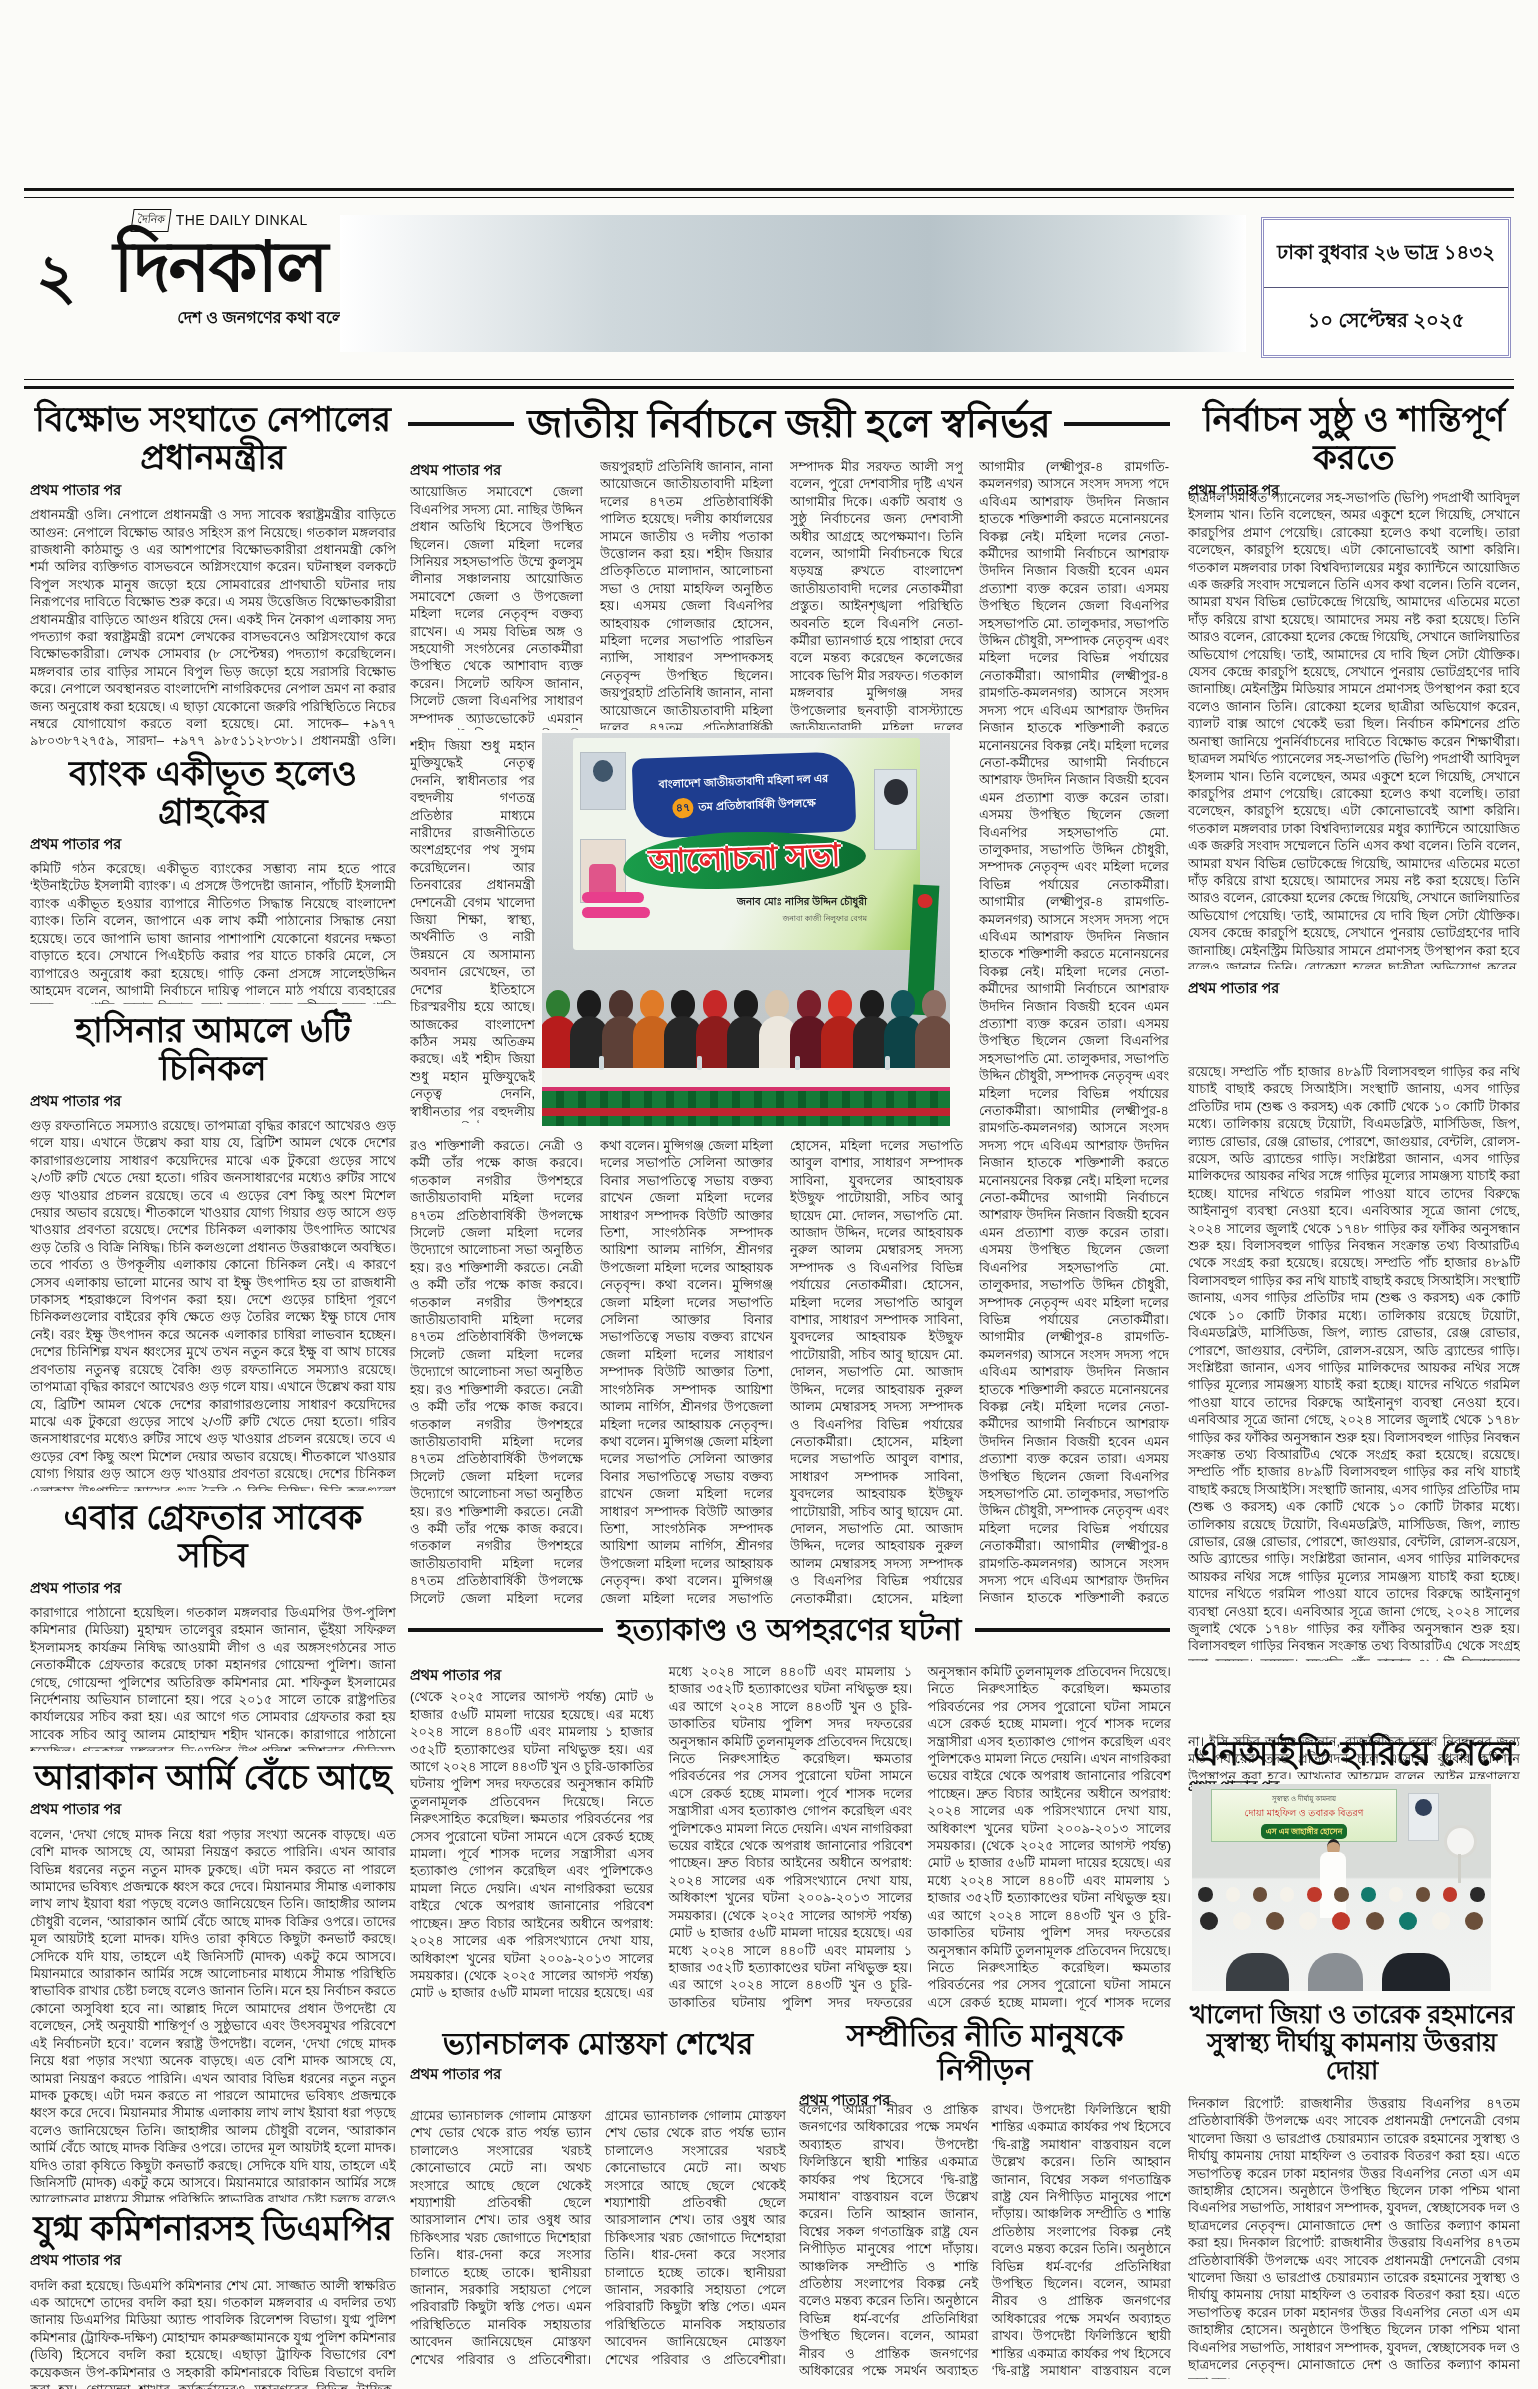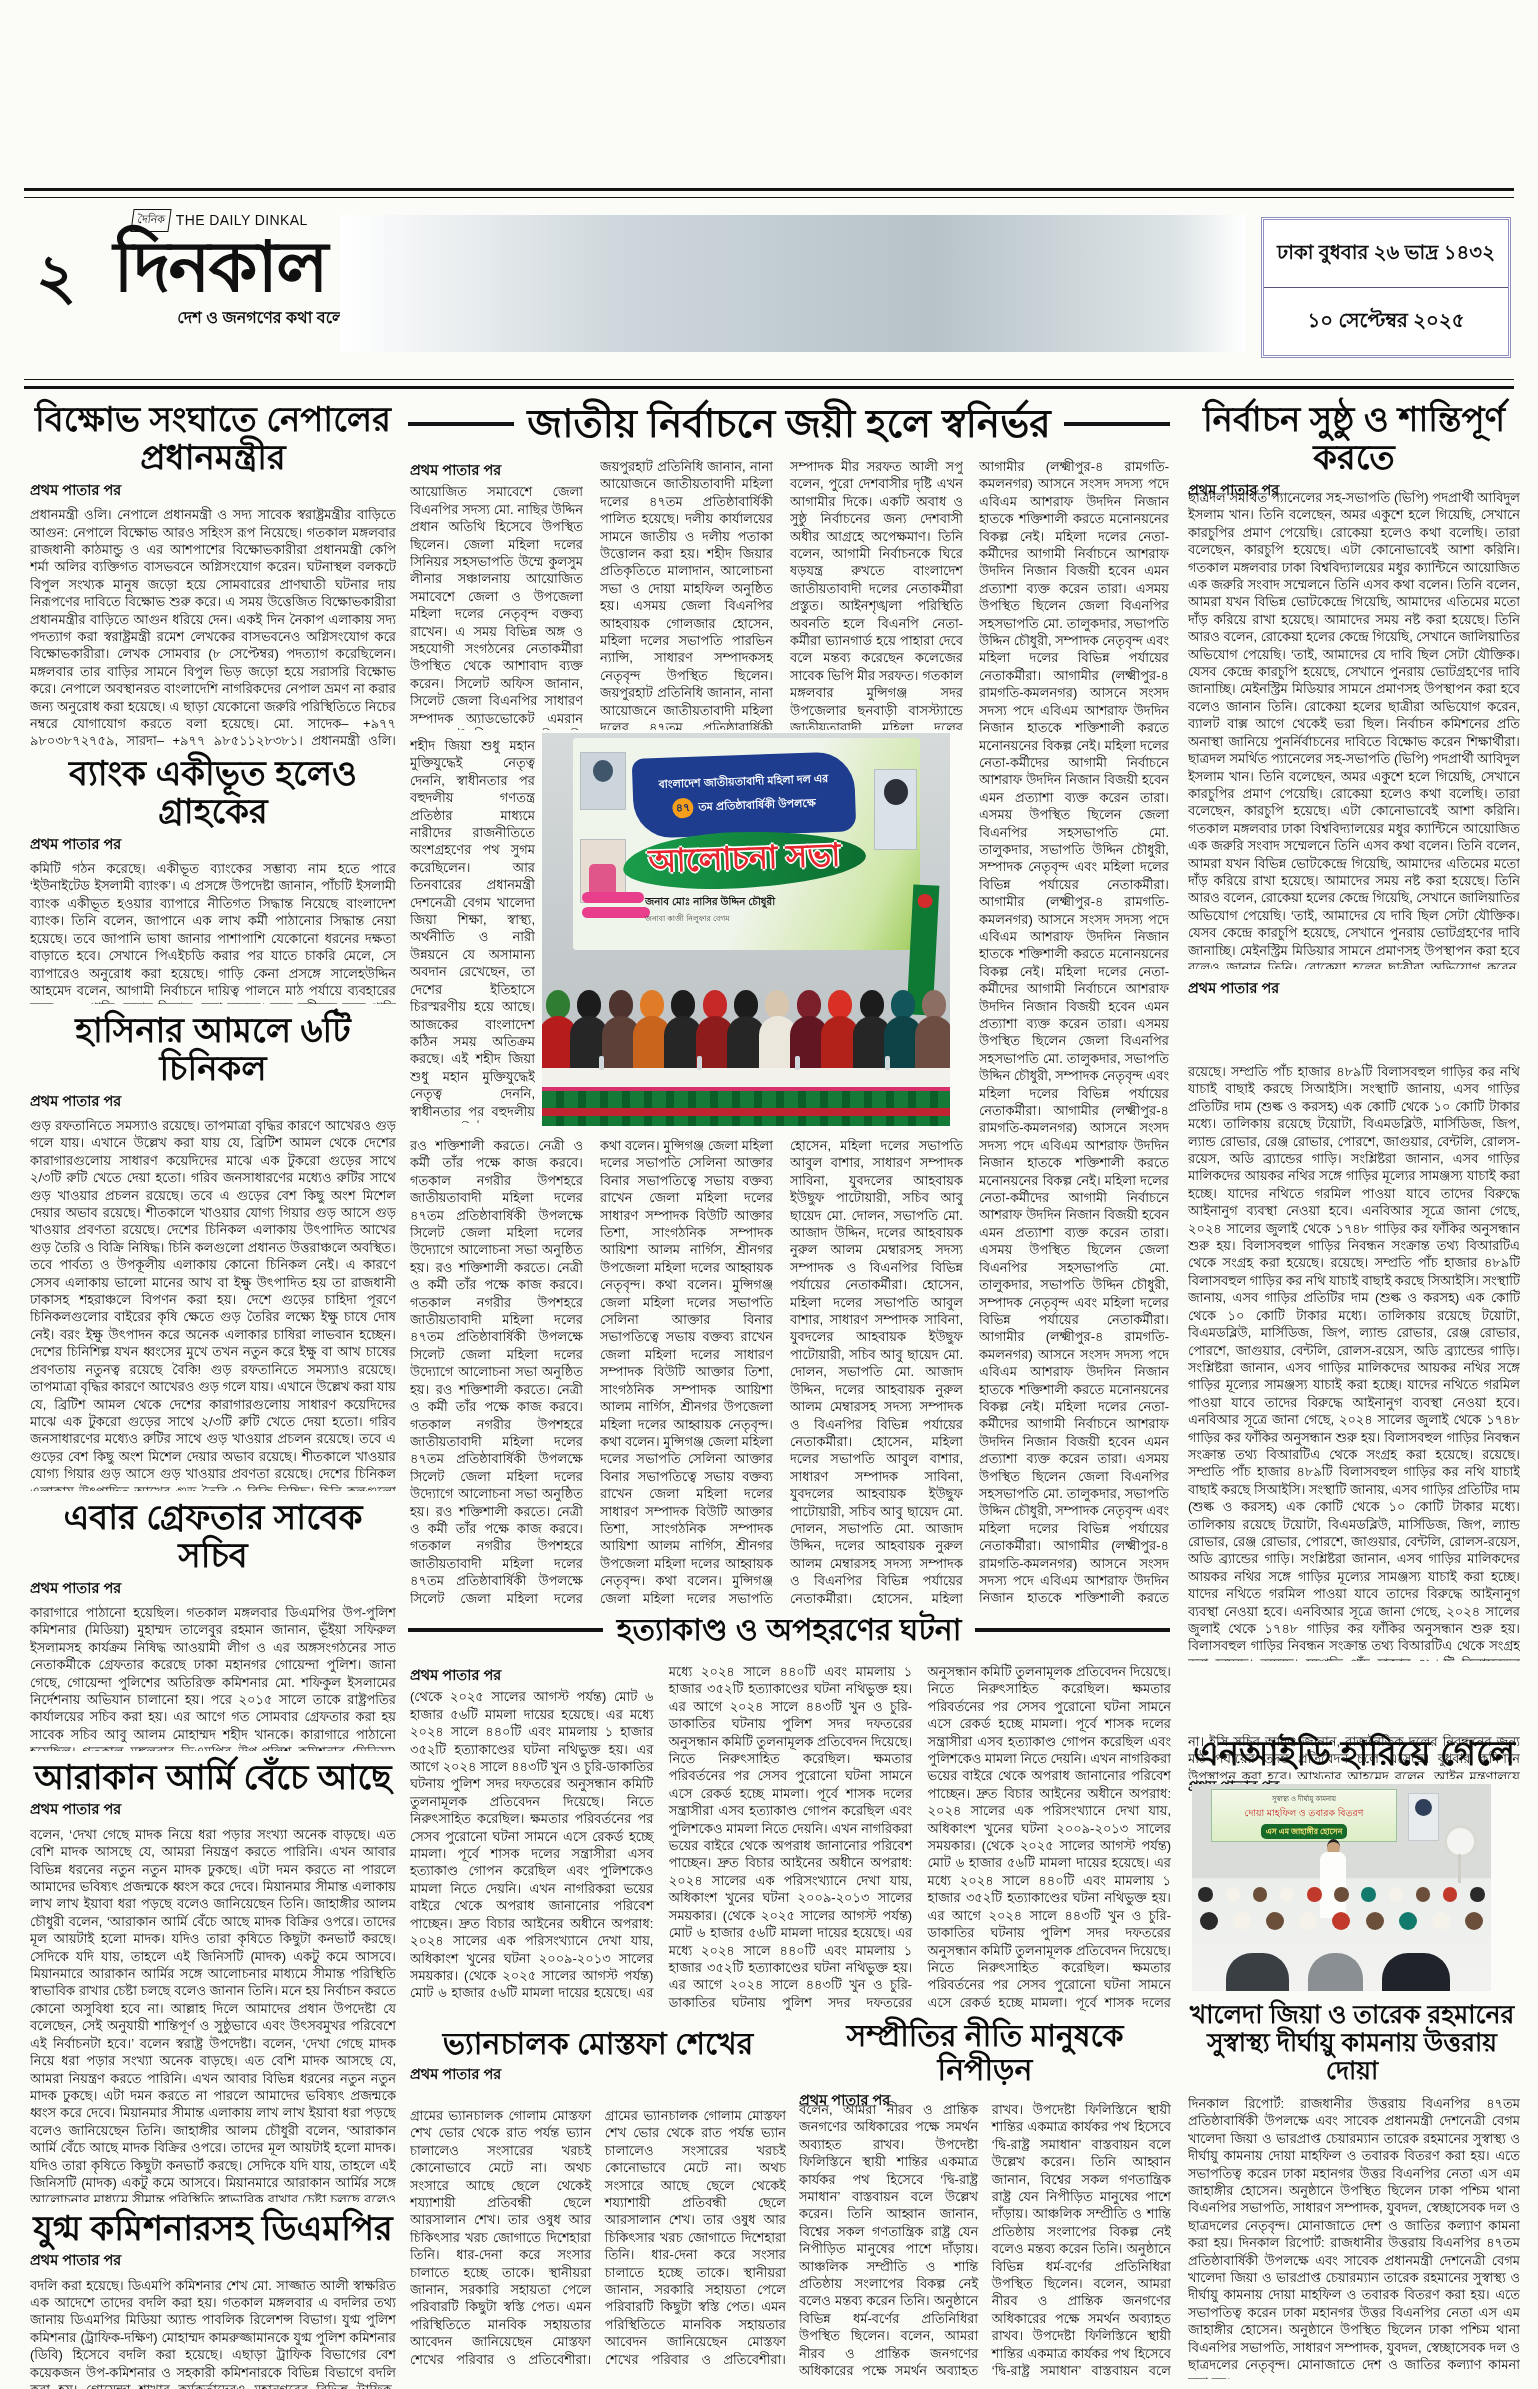--- a/index.html
+++ b/index.html
@@ -50,21 +50,21 @@
      display:flex;flex-direction:column;justify-content:center;gap:3.4px;padding:3.4px;}
   .blob-blue .l1{font-size:11px;font-weight:700;}
   .blob-blue .l2{font-size:11px;font-weight:700;display:flex;align-items:center;justify-content:center;gap:5.1px;}
   .n47{display:inline-flex;width:20.5px;height:20.5px;border-radius:50%;background:#f59f1b;color:#102a6b;
      font-weight:800;font-size:11px;align-items:center;justify-content:center;}
   .blob-green{position:absolute;left:50px;top:94px;width:243px;height:56px;transform:rotate(-2deg);
      background:linear-gradient(100deg,#1a9e4b,#0c6e31);border-radius:46% 54% 58% 42%/60% 50% 50% 40%;
      display:flex;align-items:center;justify-content:center;}
   .blob-green span{font-size:32px;font-weight:800;color:#e8262d;
      text-shadow:-1.7px 0 #fff,1.7px 0 #fff,0 -1.7px #fff,0 1.7px #fff;}
-  .guests{position:absolute;left:72px;top:156px;width:222px;text-align:left;color:#1a1a1a;}
+  .guests{position:absolute;left:72px;top:156px;width:222px;text-align:right;color:#1a1a1a;}
   .guests .g1{font-size:10.3px;font-weight:800;}
   .guests .g2{font-size:7.7px;color:#444;margin:0.9px 0 2.6px;}
   .pill{position:absolute;left:8.5px;width:62px;height:11px;border-radius:6px;background:#e83e8c;}
   .pillA{top:154px;} .pillB{top:169px;width:68px;}
   .flag1{position:absolute;right:13.7px;top:152px;width:26px;height:130px;background:#0e7a33;transform:rotate(3deg);}
   .flag1::after{content:"";position:absolute;left:5.1px;top:8.5px;width:14.5px;height:14.5px;border-radius:50%;background:#d22c2c;}
   .prow{position:absolute;left:0;right:0;top:243px;height:96px;display:flex;justify-content:space-around;align-items:flex-end;}
   .p{position:relative;width:29px;height:82px;}
   .p::before{content:"";position:absolute;left:2.6px;top:0;width:24px;height:29px;border-radius:50% 50% 46% 46%;background:#1c1c1c;}
   .p::after{content:"";position:absolute;left:-4.3px;top:26px;width:38px;height:56px;border-radius:19px 19px 0 0;background:#262626;}

